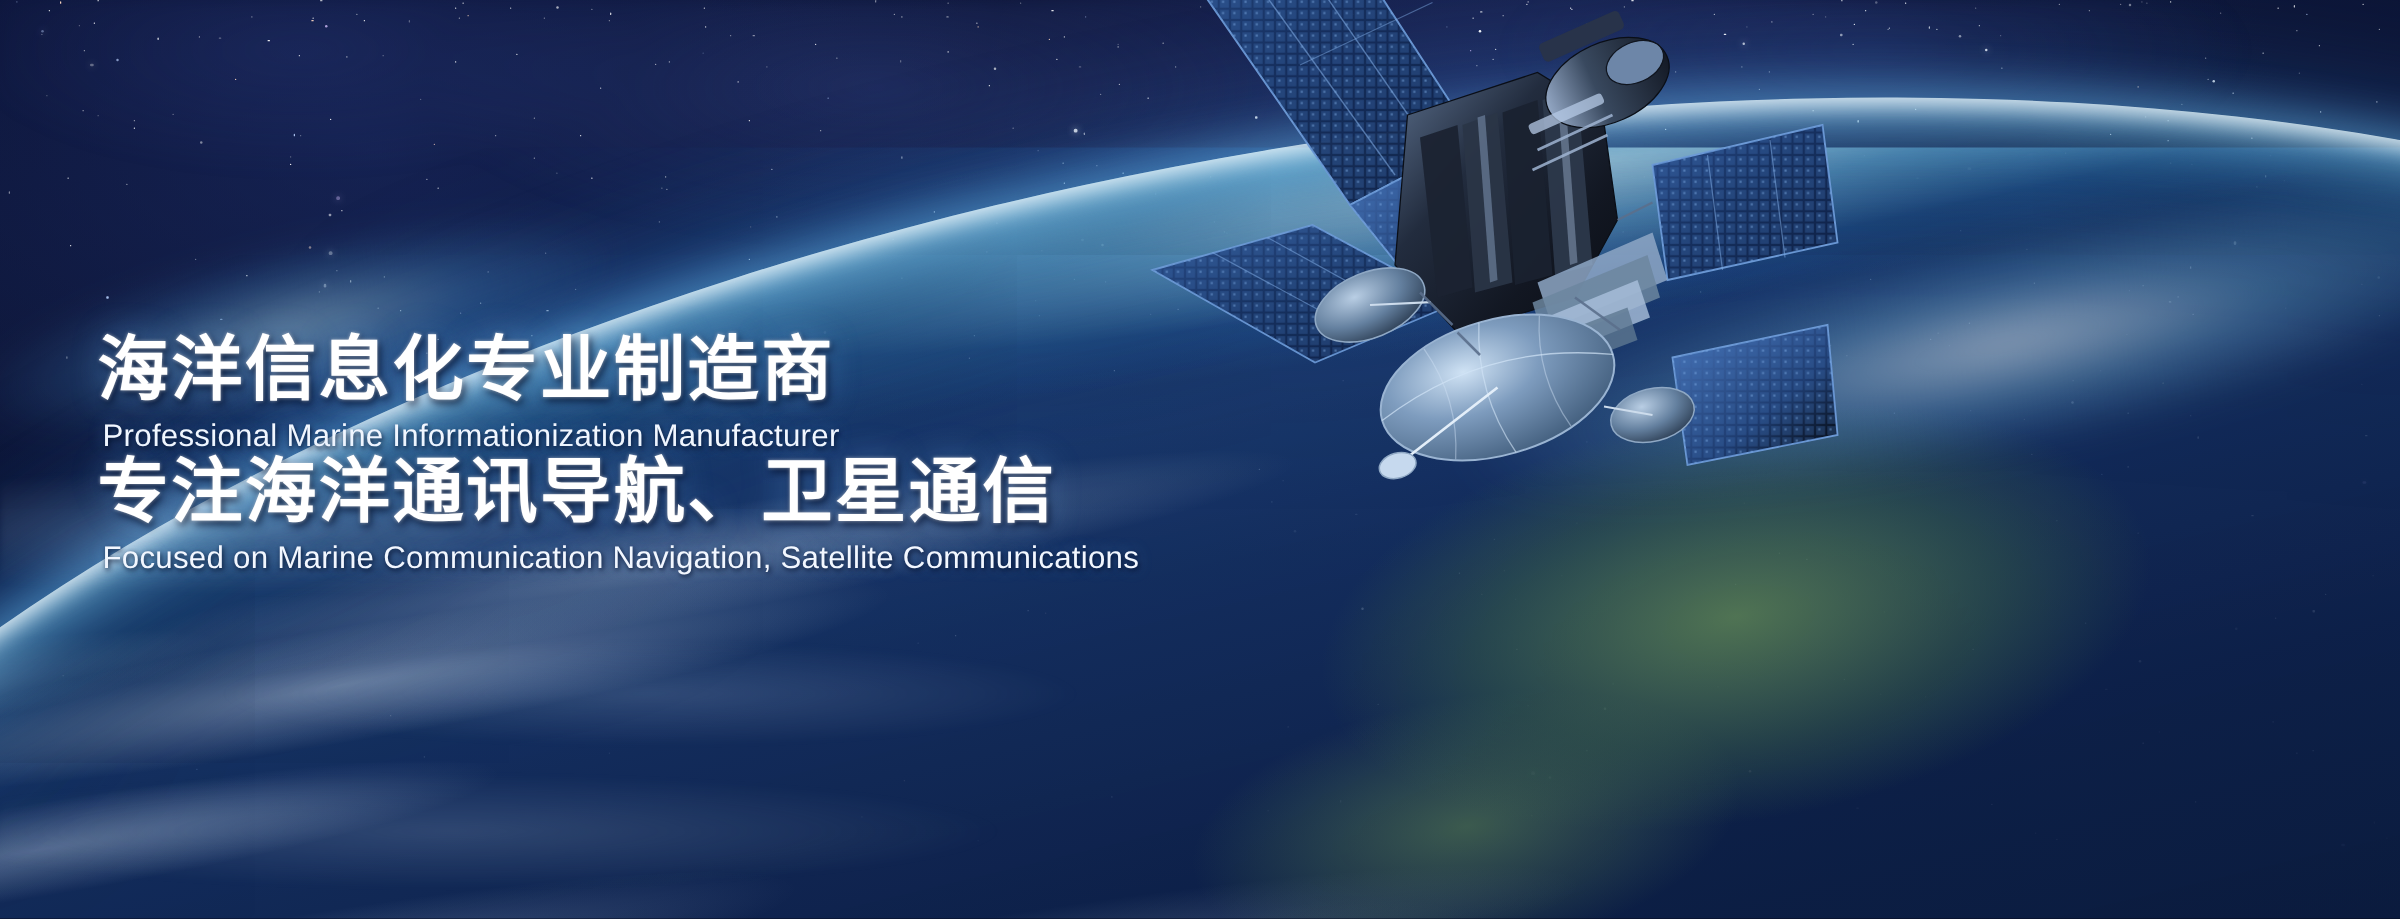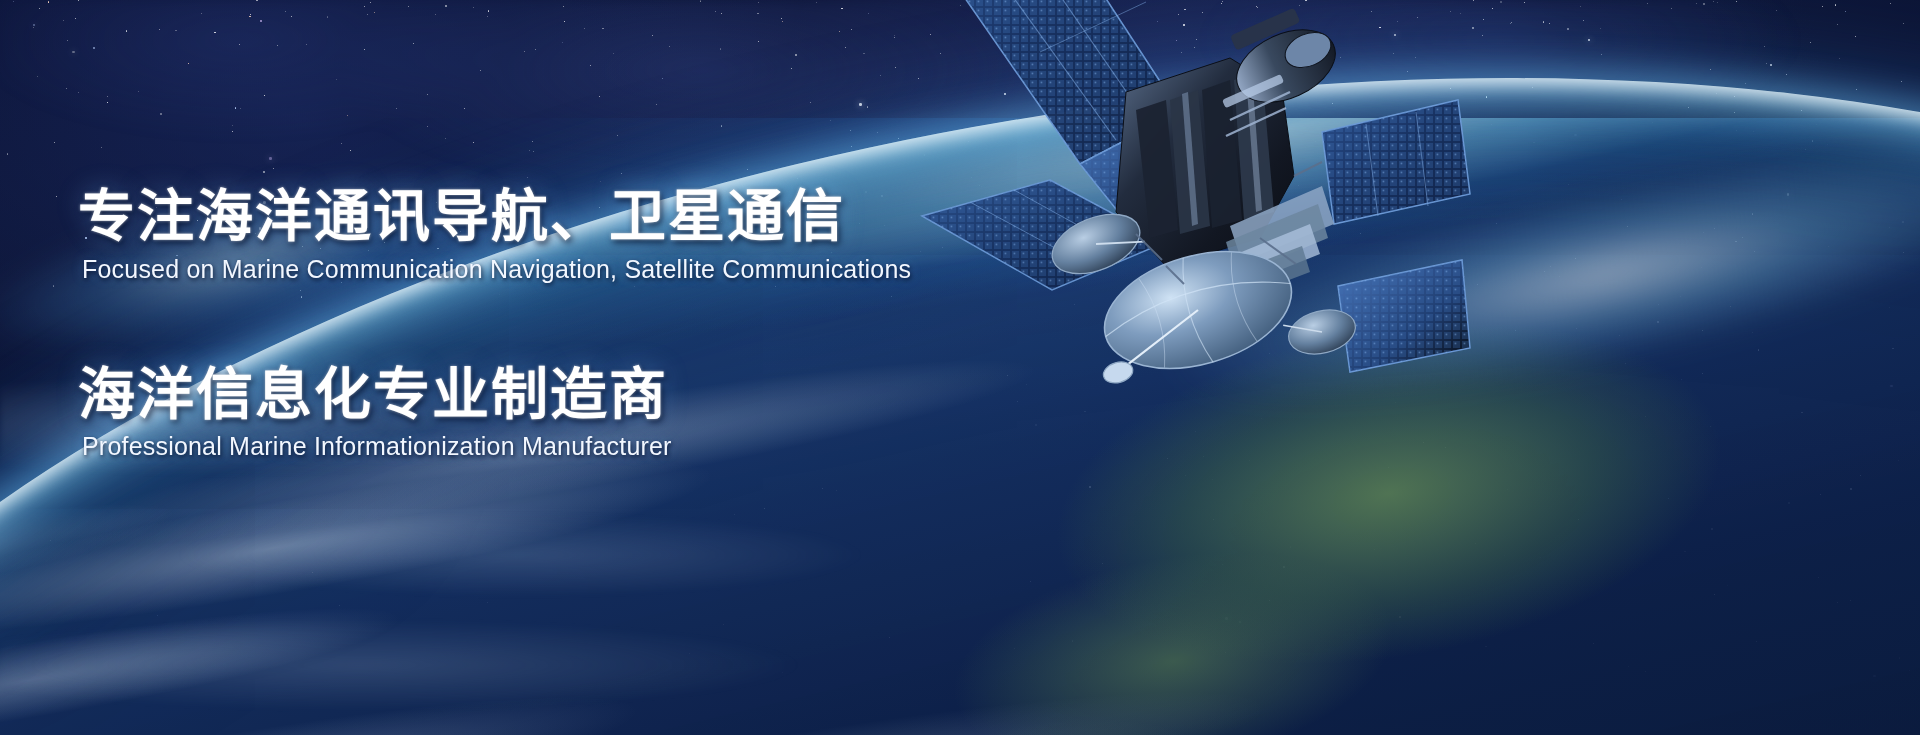--- a/index.html
+++ b/index.html
@@ -759,25 +759,25 @@
         <path d="M206,254 L232,280"></path>
         <path d="M236,286 L254,304"></path>
         <path d="M364,196 L392,182"></path>
         <path d="M330,258 L366,284"></path>
       </g>
     </svg>
   </div>
 
   <div class="copy">
 
+    <div class="block block-2">
+      <h2 class="cn">海洋信息化专业制造商</h2>
+      <p class="en">Professional Marine Informationization Manufacturer</p>
+    </div>
+
     <div class="block block-1">
       <h1 class="cn">专注海洋通讯导航、卫星通信</h1>
       <p class="en">Focused on Marine Communication Navigation, Satellite Communications</p>
     </div>
 
-    <div class="block block-2">
-      <h2 class="cn">海洋信息化专业制造商</h2>
-      <p class="en">Professional Marine Informationization Manufacturer</p>
-    </div>
-
   </div>
 
 </div>
 
 </body></html>

